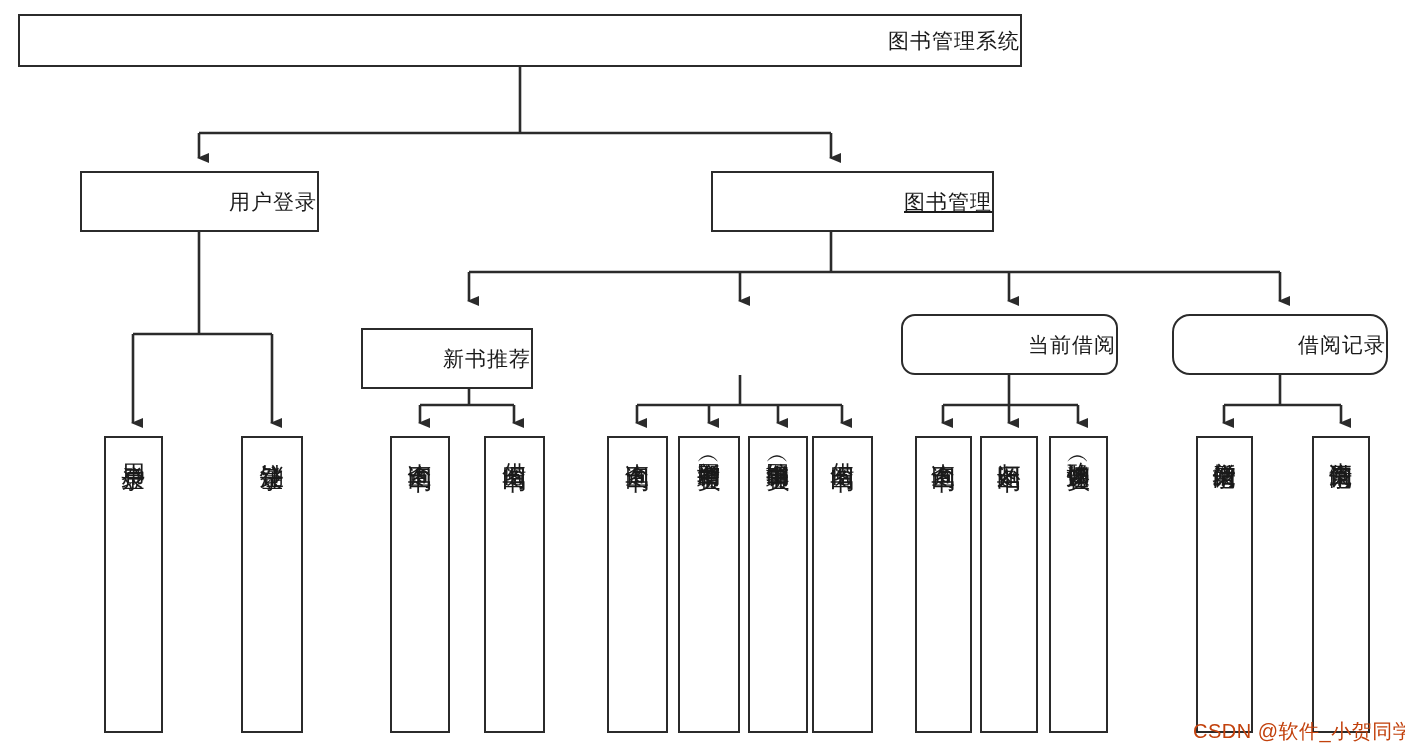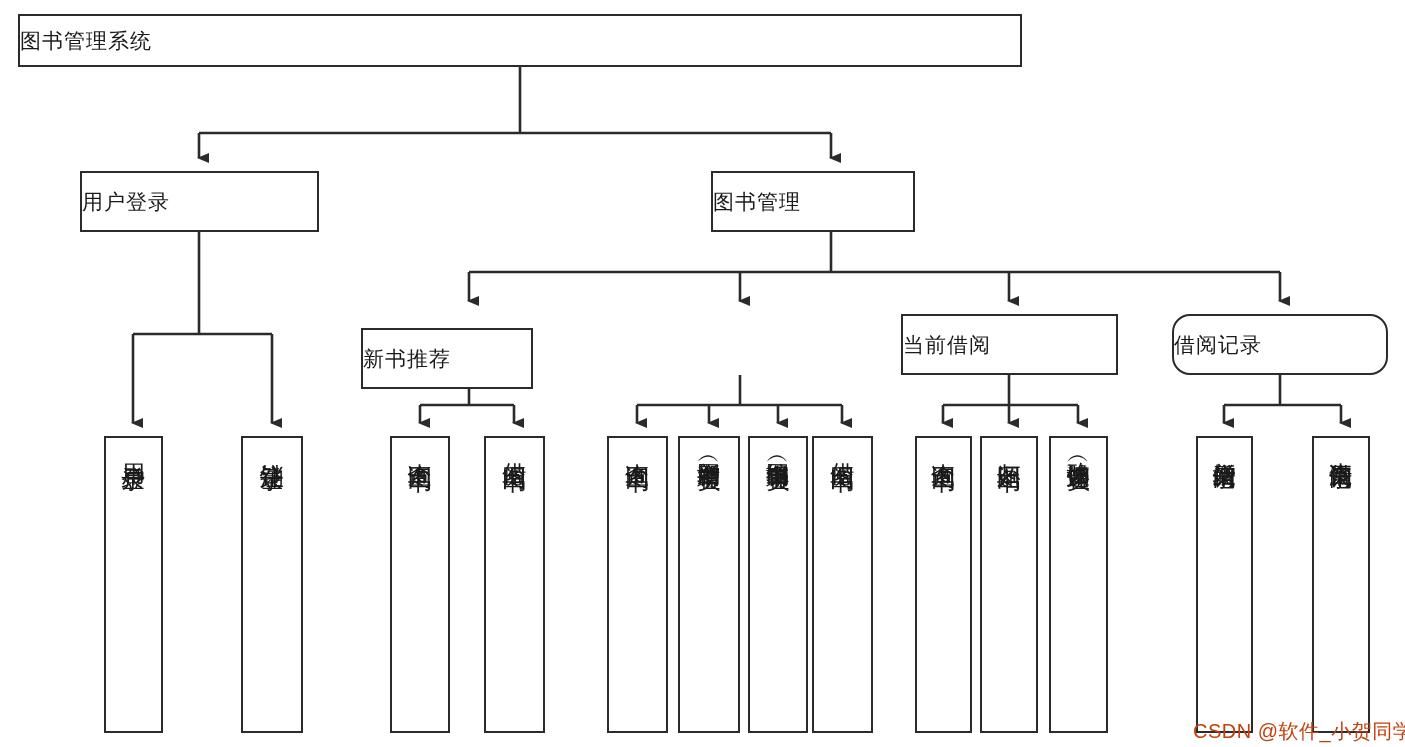--- a/index.html
+++ b/index.html
@@ -24,21 +24,21 @@
     width: 1405px;
     height: 747px;
   }
   .node {
     position: absolute;
     box-sizing: border-box;
     background: #ffffff;
     border: 2px solid #2b2b2b;
     display: flex;
     align-items: center;
-    justify-content: flex-start;
+    justify-content: flex-end;
     color: #1a1a1a;
   }
   .node.horizontal .node-label {
     writing-mode: horizontal-tb;
     font-size: 21px;
     letter-spacing: 1px;
     line-height: 1;
     white-space: nowrap;
   }
   .node.vertical {
@@ -133,28 +133,28 @@
     </g>
   </svg>
 
   <div class="node horizontal" style="left:18px; top:14px; width:1004px; height:53px;">
     <span class="node-label">图书管理系统</span>
   </div>
 
   <div class="node horizontal" style="left:80px; top:171px; width:239px; height:61px;">
     <span class="node-label">用户登录</span>
   </div>
-  <div class="node horizontal" style="left:711px; top:171px; width:204px; height:61px;">
+  <div class="node horizontal" style="left:711px; top:171px; width:283px; height:61px;text-decoration:underline;">
     <span class="node-label">图书管理</span>
   </div>
 
   <div class="node horizontal" style="left:361px; top:328px; width:172px; height:61px;">
     <span class="node-label">新书推荐</span>
   </div>
-  <div class="node horizontal" style="left:901px; top:314px; width:217px; height:61px;">
+  <div class="node horizontal" style="left:901px; top:314px; width:217px; height:61px;border-radius:14px;">
     <span class="node-label">当前借阅</span>
   </div>
   <div class="node horizontal" style="left:1172px; top:314px; width:216px; height:61px;border-radius:18px;">
     <span class="node-label">借阅记录</span>
   </div>
 
   <div class="node vertical" style="left:104px; top:436px; width:59px; height:297px;">
     <span class="node-label">用户登录</span>
   </div>
   <div class="node vertical" style="left:241px; top:436px; width:62px; height:297px;">

